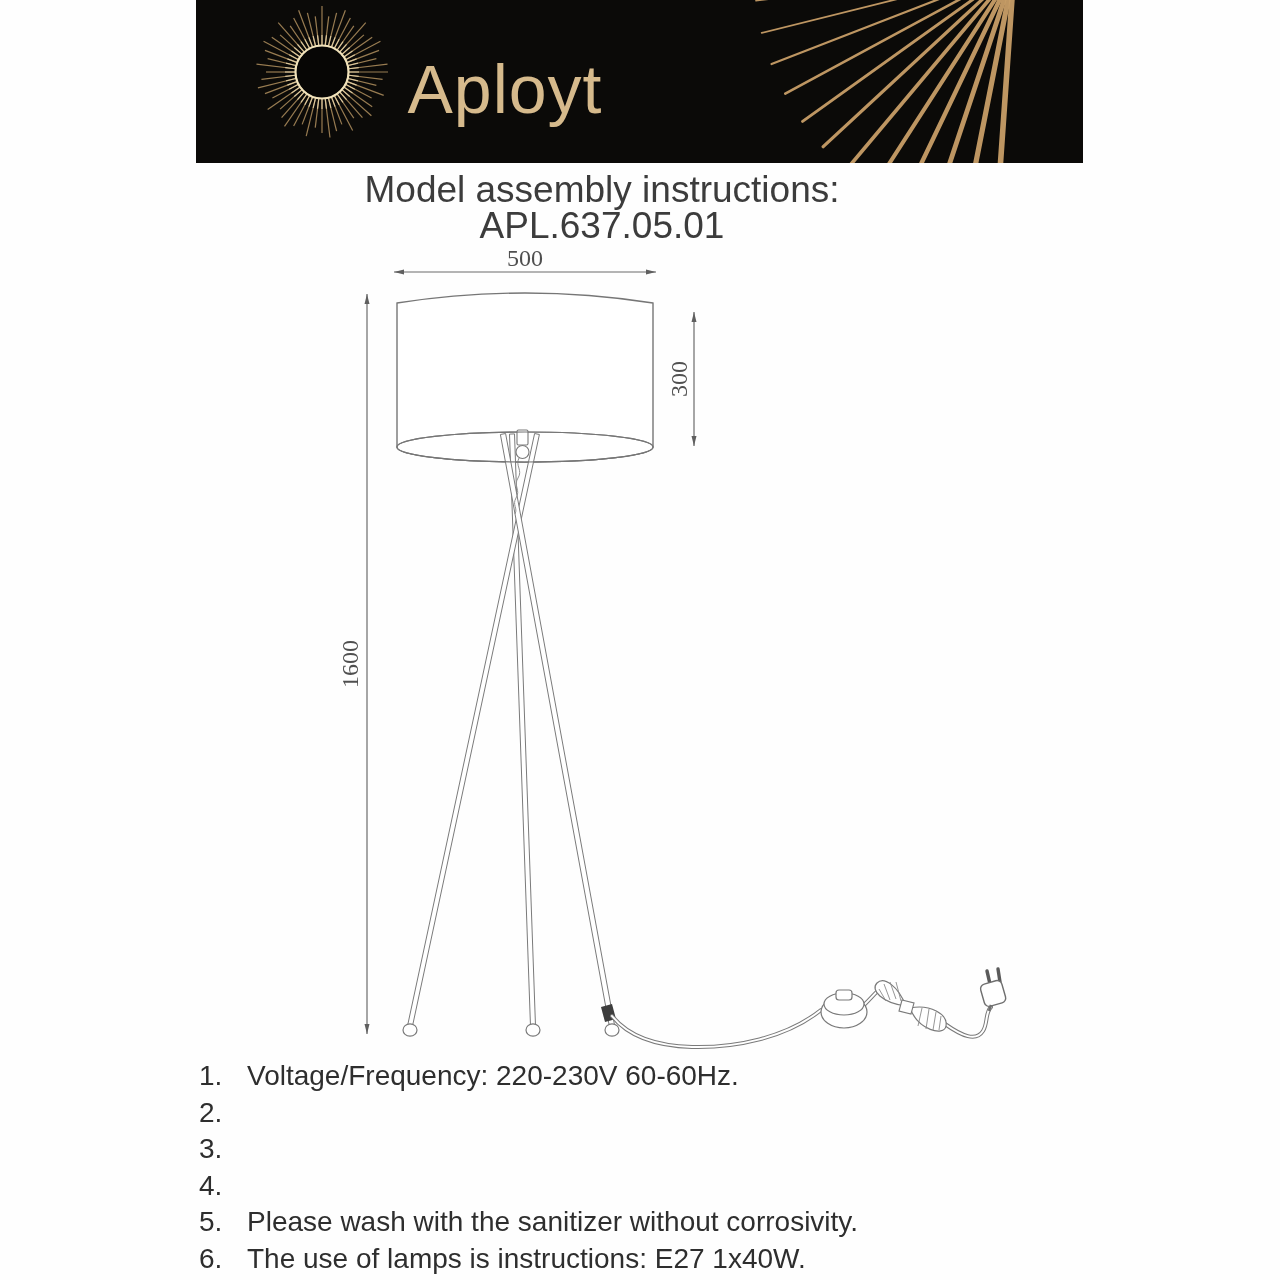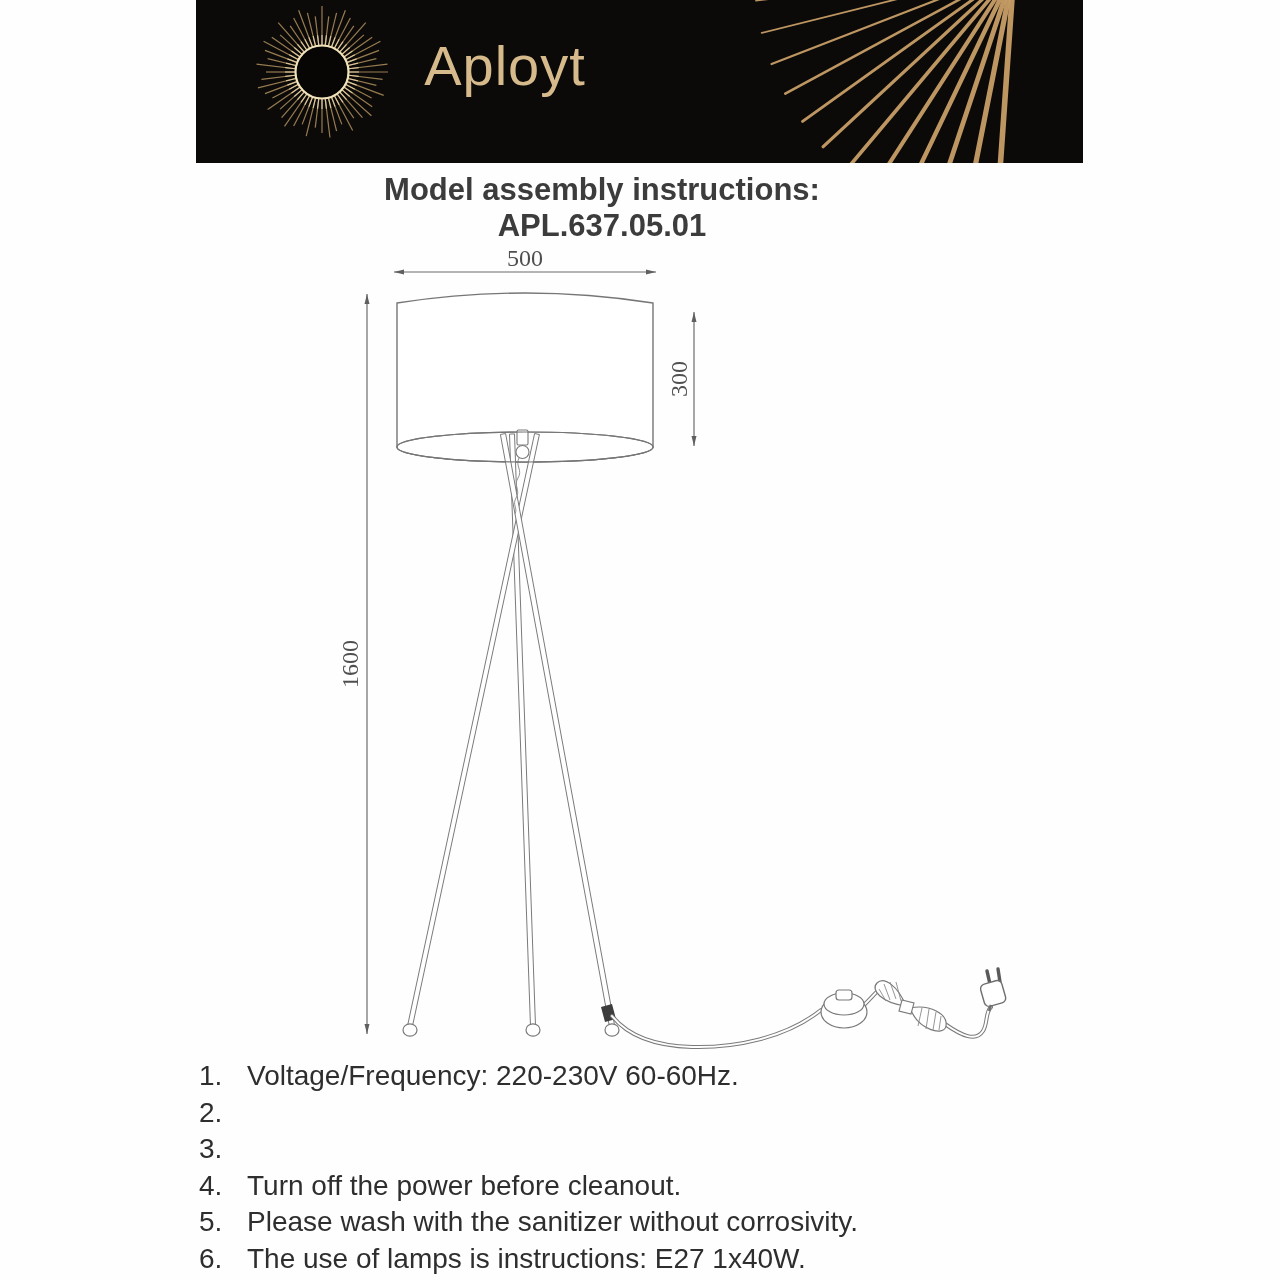--- a/index.html
+++ b/index.html
@@ -2,26 +2,26 @@
 <html><head>
 <meta charset="utf-8">
 <style>
   html,body{margin:0;padding:0;background:#ffffff;}
   .page{position:relative;width:1280px;height:1280px;background:#fefefe;overflow:hidden;
         font-family:"Liberation Sans",sans-serif;}
 
   
   .banner{position:absolute;left:196px;top:0;width:887px;height:163px;background:#0b0a08;overflow:hidden;}
   .banner svg{position:absolute;left:0;top:0;}
-  .brand{position:absolute;left:309px;top:68px;transform:translate(-50%,-54%);
-         color:#d6ba8c;font-size:56px;font-weight:300;letter-spacing:1px;white-space:nowrap;}
+  .brand{position:absolute;left:309px;top:92px;transform:translate(-50%,-54%);
+         color:#d6ba8c;font-size:68px;font-weight:300;letter-spacing:1px;white-space:nowrap;}
 
   
   .title-block{position:absolute;left:1px;top:172px;width:1202px;text-align:center;
-               color:#3c3c3c;font-size:31px;line-height:36px;font-weight:700;}
+               color:#3c3c3c;font-size:37px;line-height:36px;font-weight:400;}
 
   
   .diagram{position:absolute;left:300px;top:250px;}
   .dimtext{font-family:"Liberation Serif","DejaVu Serif",serif;font-size:24px;fill:#4f4f4f;}
 
   
   .instructions{position:absolute;left:199px;top:1058px;color:#2e2e2e;font-size:28px;}
   .instr-row{display:flex;line-height:36.6px;}
   .instr-row .num{width:48px;flex:0 0 48px;}
   .instr-row .txt{white-space:nowrap;}
@@ -257,21 +257,20 @@
       <span class="txt">Voltage/Frequency: 220-230V 60-60Hz.</span>
     </div>
     <div class="instr-row">
       <span class="num">2.</span>
     </div>
     <div class="instr-row">
       <span class="num">3.</span>
     </div>
     <div class="instr-row">
       <span class="num">4.</span>
-      <span class="txt">Turn off the power before cleanout.</span>
     </div>
     <div class="instr-row">
       <span class="num">5.</span>
       <span class="txt">Please wash with the sanitizer without corrosivity.</span>
     </div>
     <div class="instr-row">
       <span class="num">6.</span>
       <span class="txt">The use of lamps is instructions: E27 1x40W.</span>
     </div>
   </div>

